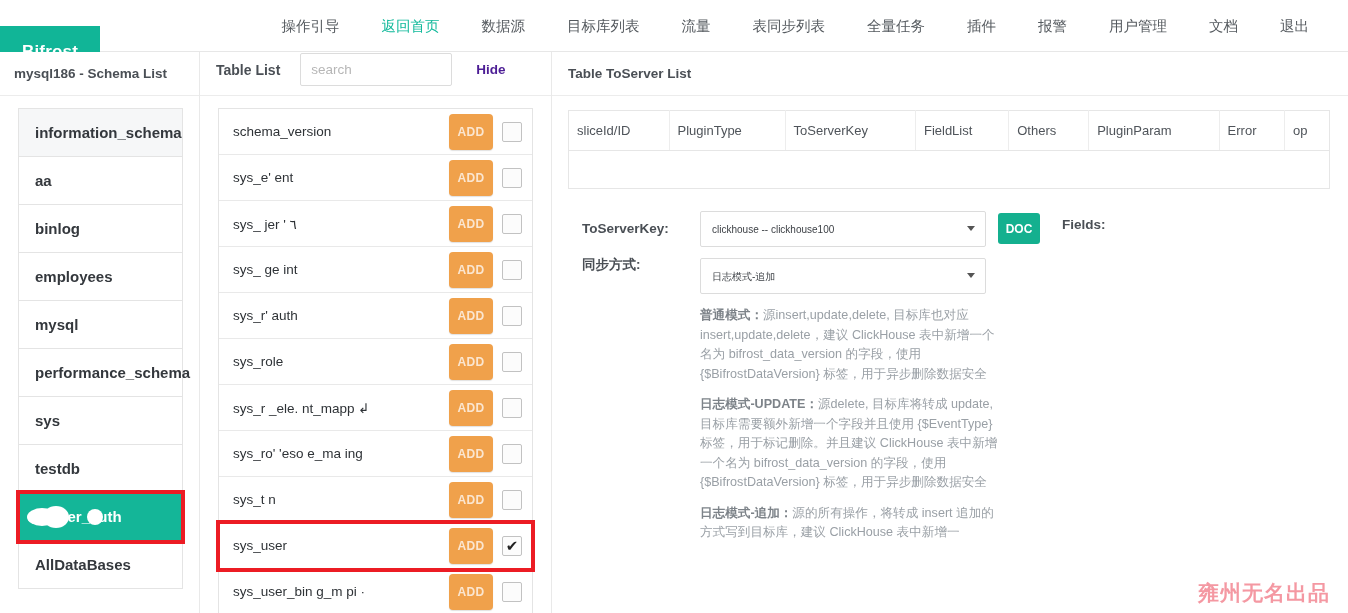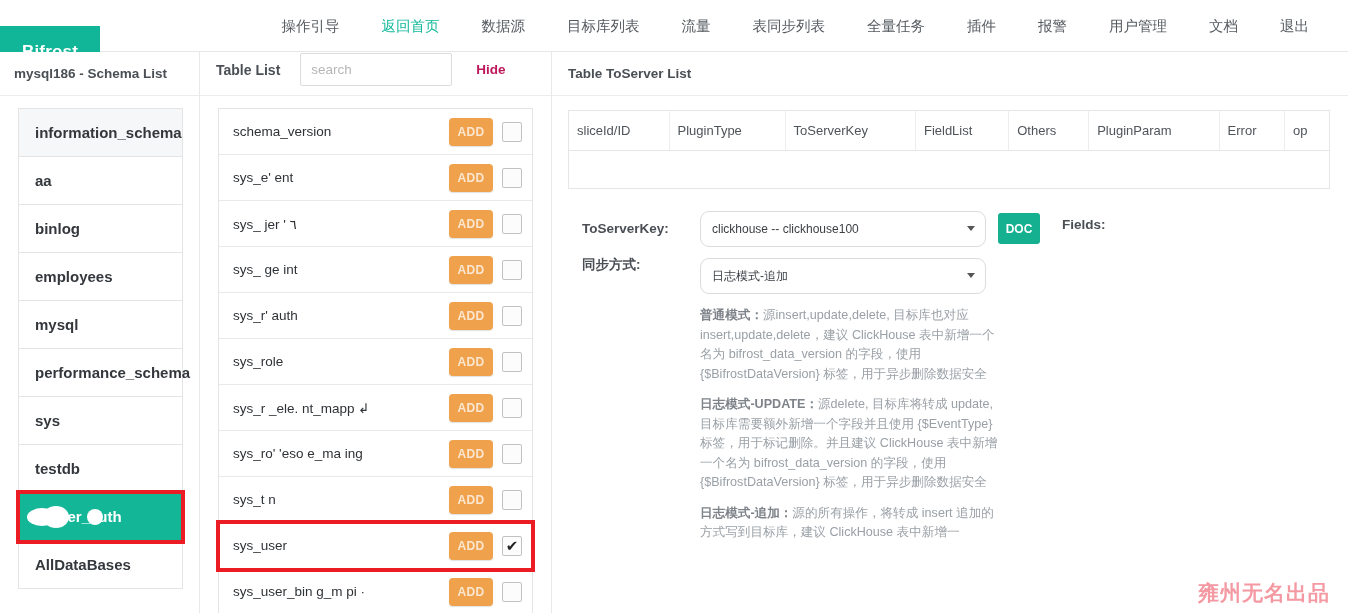--- a/index.html
+++ b/index.html
@@ -117,21 +117,21 @@
     flex: 1; height: 33px;
     border: 1px solid #dcdcdc; border-radius: 2px;
     padding: 0 10px;
     font-size: 13.5px; color: #333;
     font-family: "Liberation Sans", sans-serif;
     background: #fff;
     max-width: 152px;
   }
   .search-input::placeholder { color: #b6b6b6; }
   .hide-btn {
-    font-size: 13.5px; font-weight: 700; color: #be185d;
+    font-size: 13.5px; font-weight: 700; color: #4c1d95;
     cursor: pointer; white-space: nowrap; padding-left: 4px;
   }
   .table-body {
     flex: 1; padding: 12px 18px 0 18px; overflow: hidden;
   }
   .table-list {
     border: 1px solid #e4e4e4; border-bottom: none;
     background: #fff;
   }
   .table-row {
@@ -147,21 +147,21 @@
     outline-offset: -1px;
     z-index: 4;
   }
   .tname {
     flex: 1; font-size: 13.5px; color: #2e3236;
     white-space: nowrap; position: relative; overflow: visible;
   }
   .add-btn {
     background: #f0a14b; color: #fbe6d0;
     border: none; border-radius: 4px;
-    width: 44px; height: 28px;
+    width: 44px; height: 36px;
     font-size: 12px; font-weight: 700;
     font-family: "Liberation Sans", sans-serif;
     cursor: pointer; letter-spacing: .3px;
     margin-right: 9px;
     box-shadow: 0 1px 1px rgba(0,0,0,.12);
   }
   .chk {
     width: 20px; height: 20px;
     border: 1px solid #c2c2c2; border-radius: 2px;
     background: #fcfcfc;
@@ -213,23 +213,23 @@
   }
   .form-labels { width: 118px; }
   .form-label {
     font-size: 13.5px; font-weight: 700; color: #4a4f55;
     height: 36px; line-height: 36px; white-space: nowrap;
   }
   .form-fields { width: 286px; }
   .sel-wrap { position: relative; height: 36px; margin-bottom: 11px; }
   .sel {
     width: 286px; height: 36px;
-    border: 1px solid #dcdcdc; border-radius: 9px;
+    border: 1px solid #dcdcdc; border-radius: 2px;
     background: #fff; color: #3b3f44;
-    font-size: 12px;
+    font-size: 10px;
     font-family: "Liberation Sans", sans-serif;
     padding: 0 26px 0 11px;
     appearance: none; -webkit-appearance: none;
     cursor: pointer;
   }
   .caret {
     position: absolute; right: 11px; top: 15px;
     width: 0; height: 0;
     border-left: 4px solid transparent;
     border-right: 4px solid transparent;

